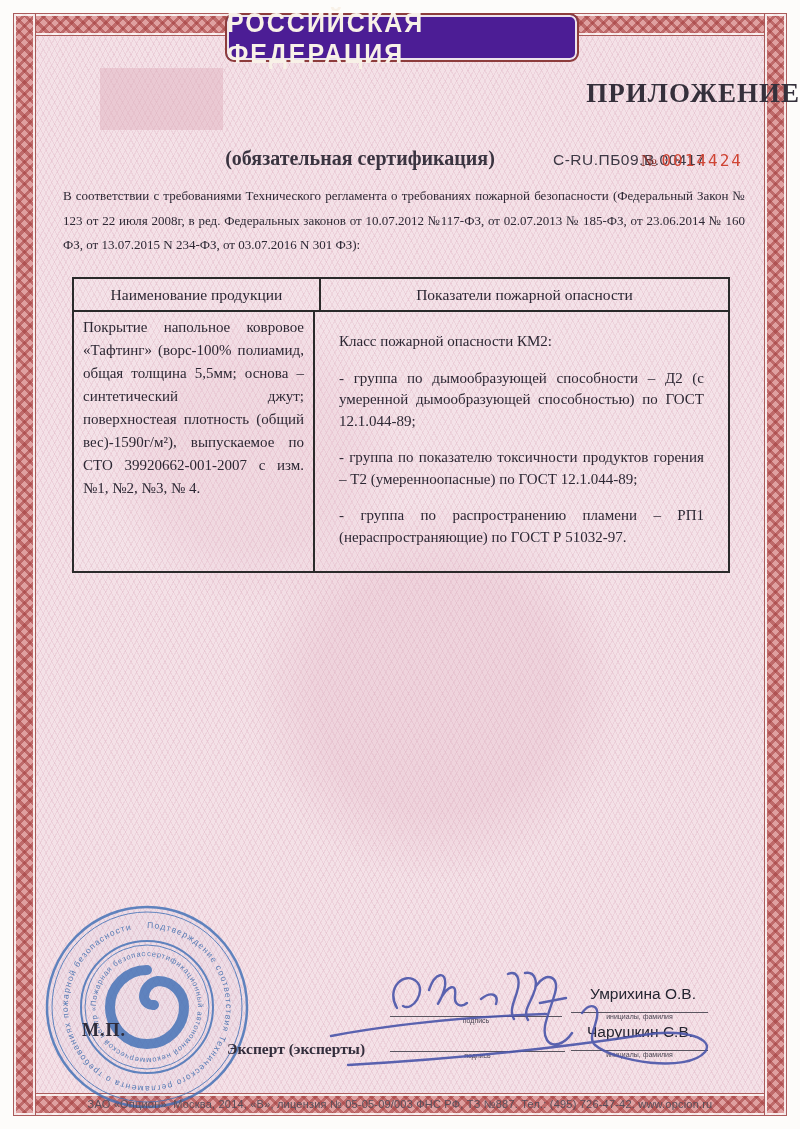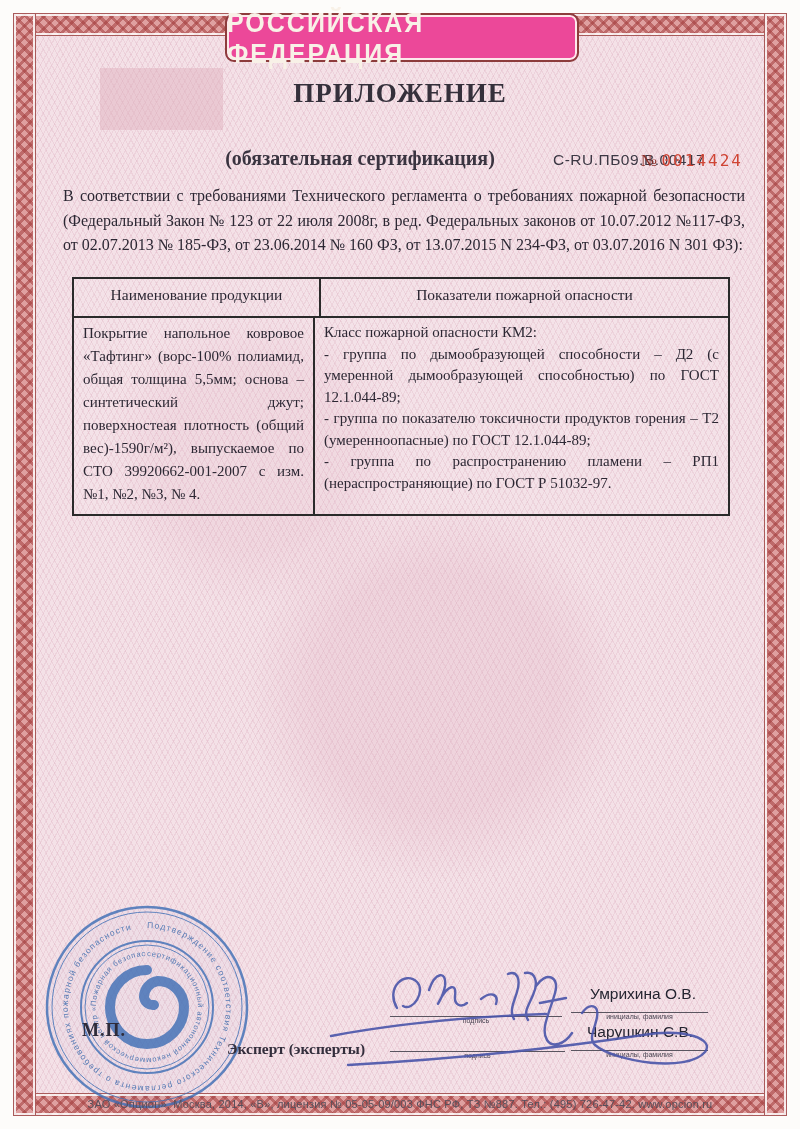--- a/index.html
+++ b/index.html
@@ -26,52 +26,52 @@
   }
   .band.top{left:14px;right:14px;top:14px;height:21px;}
   .band.bottom{left:14px;right:14px;bottom:14px;height:21px;}
   .band.left{left:14px;top:14px;bottom:14px;width:21px;}
   .band.right{right:14px;top:14px;bottom:14px;width:21px;}
 
   .scan-artifact{position:absolute;left:100px;top:68px;width:123px;height:62px;
     background:rgba(222,173,186,.45);}
 
   .banner{position:absolute;left:225px;top:13px;width:350px;height:45px;
-    background:#ec4899;border:2px solid #8d3c3c;border-radius:9px;
+    background:#4c1d95;border:2px solid #8d3c3c;border-radius:9px;
     box-shadow:inset 0 0 0 2px rgba(255,250,244,.9);
     display:flex;align-items:center;justify-content:center;}
   .banner span{font-family:"Liberation Sans", sans-serif;font-weight:700;
     font-size:25px;letter-spacing:2px;color:#f8f1e7;transform:scaleY(1.08);}
 
-  .title{position:absolute;left:0;width:800px;top:78px;text-align:center;
+  .title{position:absolute;left:0;width:800px;top:78px;text-align:right;
     font-size:27px;font-weight:700;color:#35303b;letter-spacing:1px;}
   .subtitle{position:absolute;left:158px;top:117px;width:405px;text-align:center;
     font-size:19px;font-weight:700;color:#352f3a;letter-spacing:.5px;}
   .cert-code{position:absolute;left:553px;top:111px;width:200px;
     font-family:"Liberation Sans", sans-serif;font-size:15.5px;color:#3c3844;letter-spacing:.5px;margin-top:40px;}
   .cert-type{position:absolute;left:160px;top:147px;width:400px;text-align:center;
     font-size:20px;font-weight:700;color:#3a3440;}
   .blank-number{position:absolute;left:605px;top:151px;font-size:17px;color:#8c2f28;margin-left:36px;}
   .blank-number .digits{font-family:"DejaVu Sans Mono", monospace;color:#cf4434;
     letter-spacing:2px;font-size:16px;}
 
   .intro{position:absolute;left:63px;top:184px;width:682px;
-    font-size:16px;line-height:24.5px;color:#2c2733;text-align:justify;}
+    font-size:13px;line-height:24.5px;color:#2c2733;text-align:justify;}
 
   .cert-table{position:absolute;left:72px;top:277px;width:654px;
     border:2px solid #2a2a2a;background:rgba(255,255,255,.05);}
   .thead{display:flex;border-bottom:2px solid #2a2a2a;}
-  .th{font-size:15.5px;color:#2c2733;text-align:center;padding:7px 4px 12px;}
+  .th{font-size:15.5px;color:#2c2733;text-align:center;padding:7px 4px 6px;}
   .th.c1{width:237px;border-right:2px solid #2a2a2a;}
   .th.c2{flex:1;}
   .tbody{display:flex;}
   .td{font-size:15px;line-height:21.5px;color:#2c2733;padding:4px 9px 8px;}
   .td.c1{width:221px;border-right:2px solid #2a2a2a;text-align:justify;line-height:23px;}
   .td.c2{flex:1;}
-  .td.c2 p{margin:0;text-align:justify;}
+  .td.c2 p{margin:15px;text-align:justify;}
 
   
   .stamp-wrap{position:absolute;left:40px;top:900px;width:214px;height:214px;opacity:.82;}
   .mp-label{position:absolute;left:82px;top:1020px;font-size:18px;font-weight:700;
     color:#2e2b3a;letter-spacing:1px;z-index:5;}
 
   .role-head{position:absolute;left:120px;top:982px;width:272px;text-align:center;
     font-size:15px;font-weight:700;color:#332e3c;line-height:19px;z-index:4;}
   .role-expert{position:absolute;left:227px;top:1040px;font-size:15.5px;font-weight:700;
     color:#332e3c;z-index:4;}

